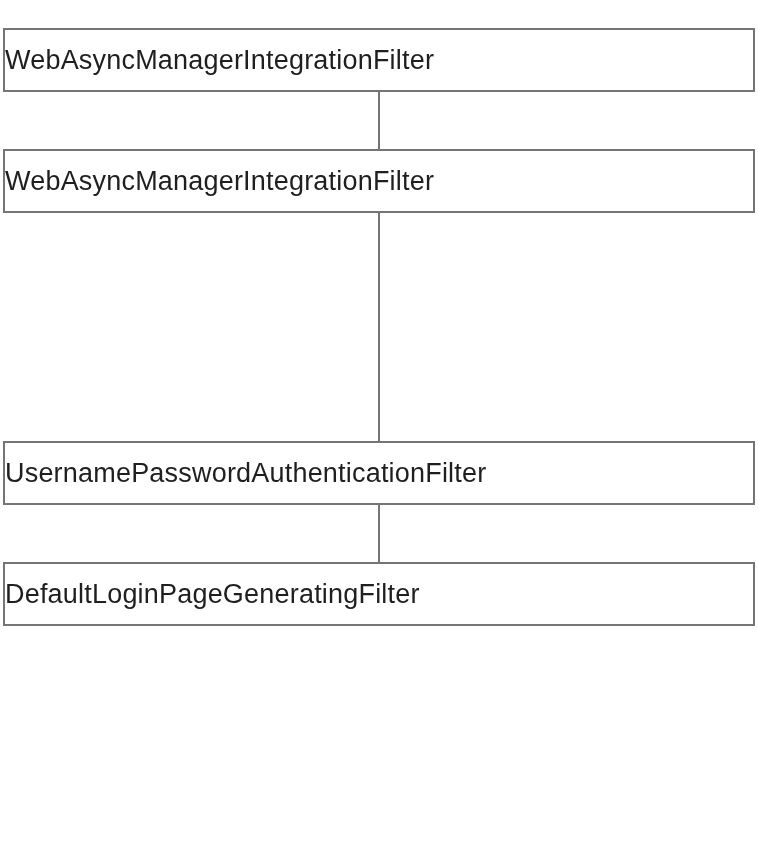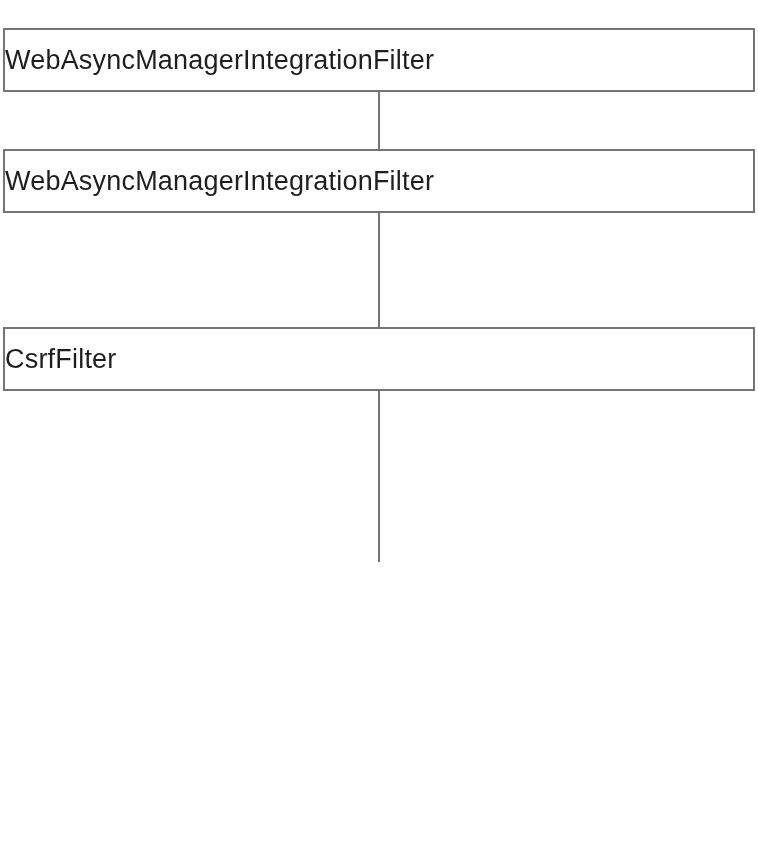--- a/index.html
+++ b/index.html
@@ -60,26 +60,29 @@
 
   <div class="node">
     <span class="node-label">WebAsyncManagerIntegrationFilter</span>
   </div>
 
   <div class="connector"></div>
 
 
   <div class="connector"></div>
 
-  <div class="node">
-    <span class="node-label">CsrfFilter</span>
-  </div>
 
   <div class="connector"></div>
 
 
   <div class="connector"></div>
 
+  <div class="node">
+    <span class="node-label">UsernamePasswordAuthenticationFilter</span>
+  </div>
 
   <div class="connector"></div>
 
+  <div class="node">
+    <span class="node-label">DefaultLoginPageGeneratingFilter</span>
+  </div>
 
 </div>
 
 </body></html>

